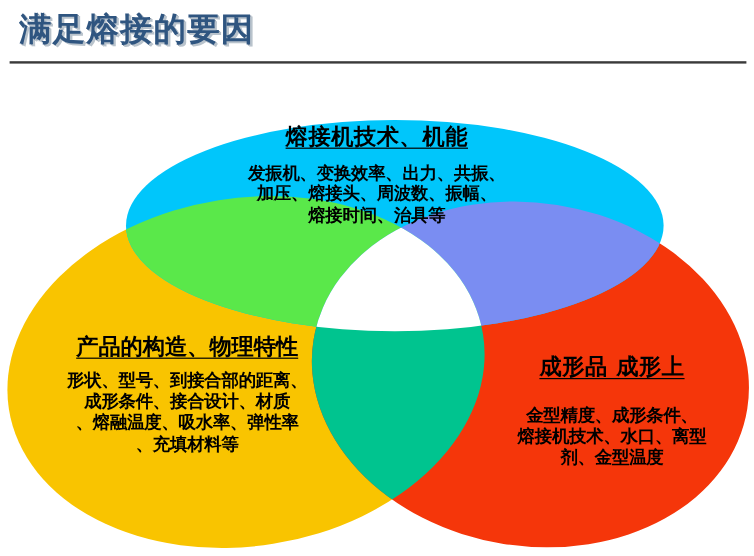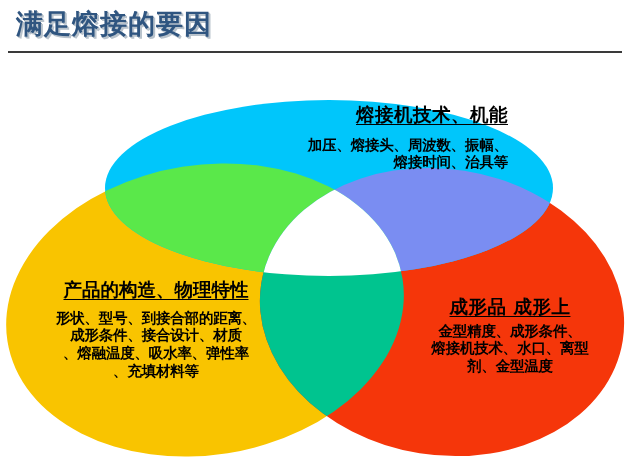--- a/index.html
+++ b/index.html
@@ -75,44 +75,43 @@
   }
   .venn-body {
     font-size: 14.5px;
     font-weight: bold;
     letter-spacing: -0.2px;
   }
   .venn-body div { white-space: nowrap; }
 
   
   #group-machine {
-    left: 152px;
+    left: 136px;
     top: 46px;
     width: 356px;
-    text-align: right;
   }
   #group-machine .venn-body { margin-top: 10px; }
 
   
   #group-product {
     left: 6px;
     top: 221px;
     width: 300px;
     text-align: center;
   }
   #group-product .venn-heading { letter-spacing: 0px; }
   #group-product .venn-body { margin-top: 8px; }
 
   
   #group-molding {
     left: 398px;
     top: 238px;
     width: 224px;
   }
-  #group-molding .venn-body { margin-top: 4px; }
+  #group-molding .venn-body { margin-top: 20px; }
 </style>
 </head>
 <body>
 
 <div id="header">
   <div id="page-title">满足熔接的要因</div>
   <div id="title-rule"></div>
 </div>
 
 <div id="venn-stage">
@@ -154,20 +153,21 @@
     <g clip-path="url(#clip-machine)">
       <g clip-path="url(#clip-product)">
         <use href="#e-molding" fill="#ffffff"></use>
       </g>
     </g>
   </svg>
 
   <div id="group-machine" class="venn-text">
     <div class="venn-heading">熔接机技术、机能</div>
     <div class="venn-body">
+      <div>发振机、变换效率、出力、共振、</div>
       <div>加压、熔接头、周波数、振幅、</div>
       <div>熔接时间、治具等</div>
     </div>
   </div>
 
   <div id="group-product" class="venn-text">
     <div class="venn-heading">产品的构造、物理特性</div>
     <div class="venn-body">
       <div>形状、型号、到接合部的距离、</div>
       <div>成形条件、接合设计、材质</div>

